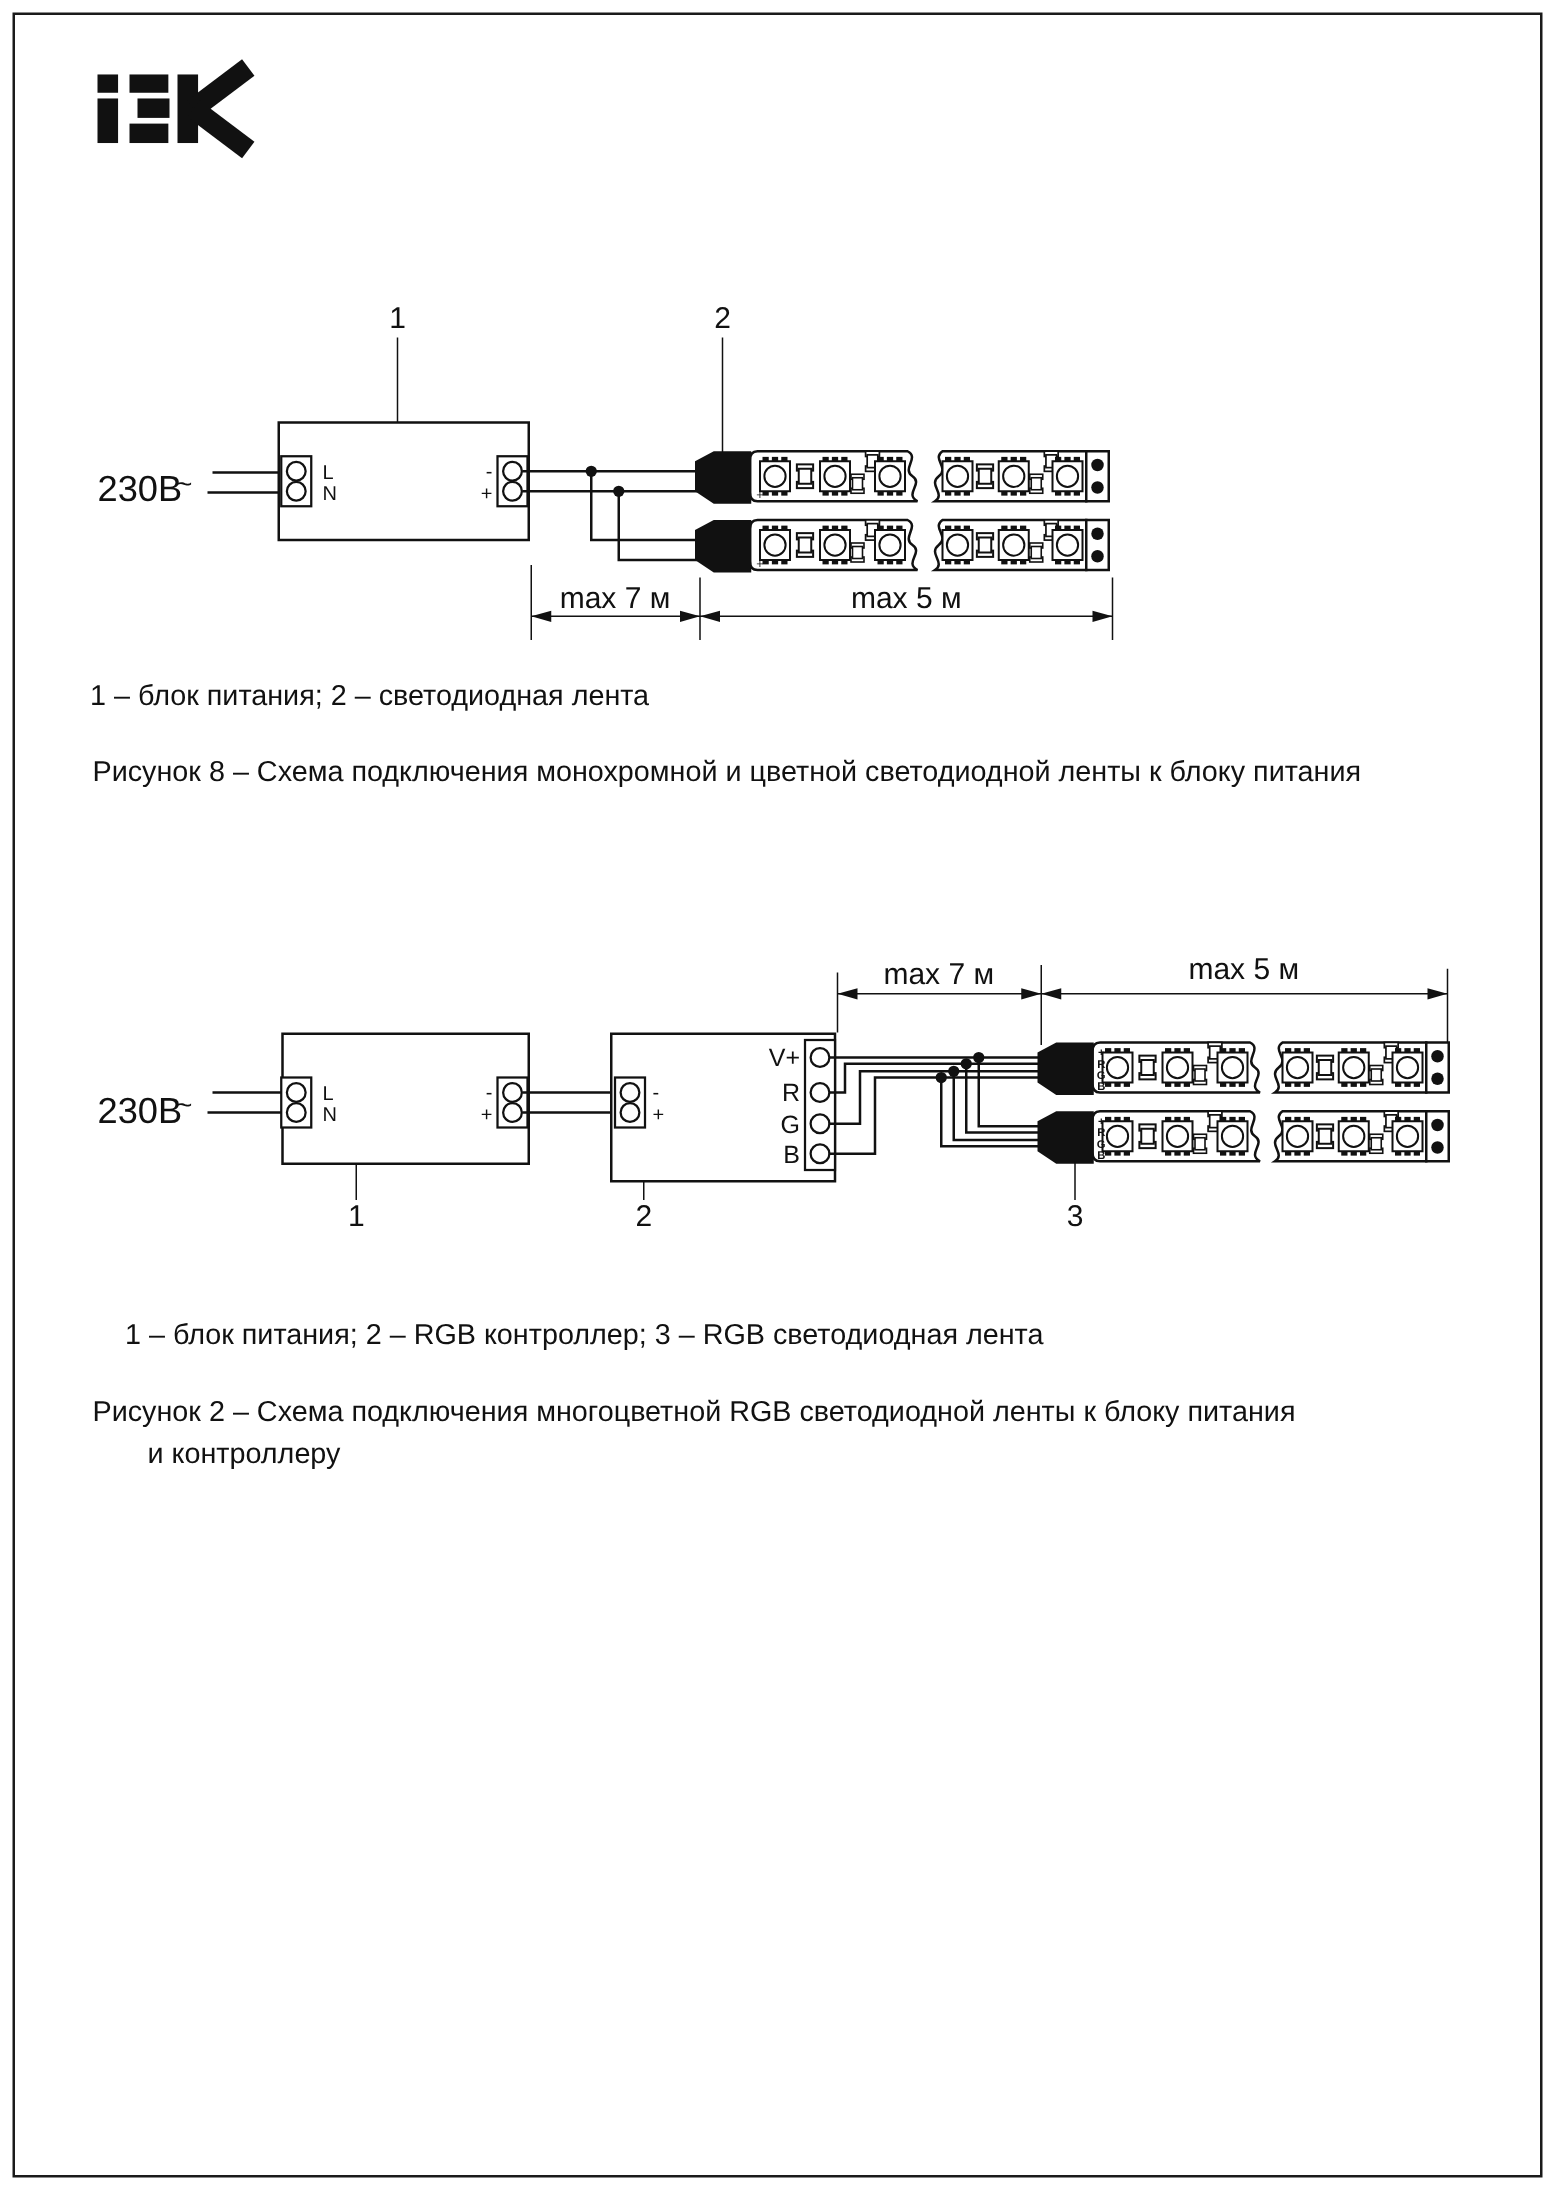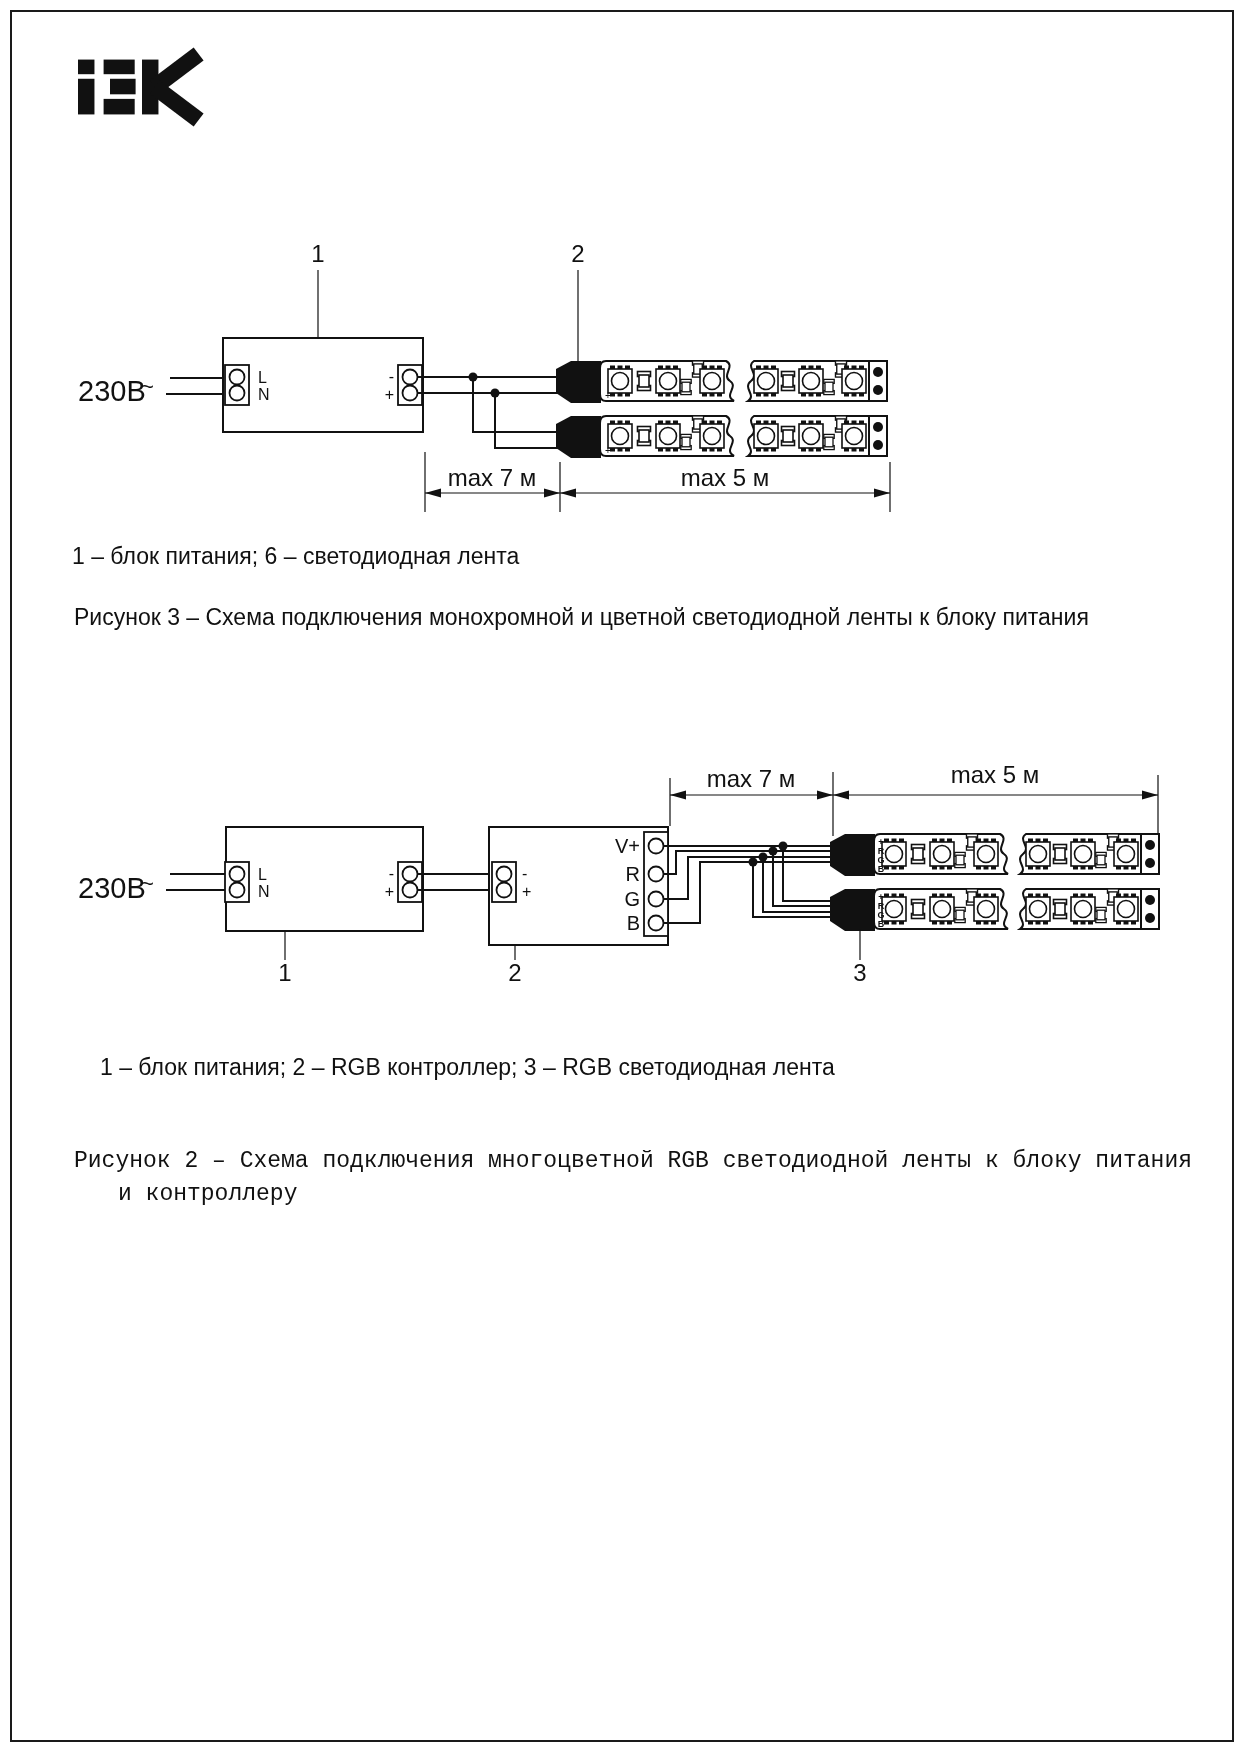--- a/index.html
+++ b/index.html
@@ -138,22 +138,22 @@
     <path class="s1" d="M425,452 V512 M560,462 V512 M890,462 V512"></path>
     <path class="s1" d="M425,493 H560 M560,493 H890"></path>
     <use href="#arrL" x="425" y="493"></use>
       <use href="#arrR" x="560" y="493"></use>
     <use href="#arrL" x="560" y="493"></use>
       <use href="#arrR" x="890" y="493"></use>
     <text class="t24 mid" x="492" y="486">max 7 м</text>
     <text class="t24 mid" x="725" y="486">max 5 м</text>
   </svg>
 
-  <div class="cap" style="left:72px;top:540px;">1 – блок питания; 6 – светодиодная лента</div>
-  <div class="cap" style="left:74px;top:601px;">Рисунок 3 – Схема подключения монохромной и цветной светодиодной ленты к блоку питания</div>
+  <div class="cap" style="left:72px;top:540px;">1 – блок питания; 2 – светодиодная лента</div>
+  <div class="cap" style="left:74px;top:601px;">Рисунок 8 – Схема подключения монохромной и цветной светодиодной ленты к блоку питания</div>
 
   <svg style="left:0;top:690px;" width="1244" height="310" viewBox="0 690 1244 310">
 
     <path class="s1" d="M670,778 V826 M833,772 V836 M1158,775 V840"></path>
     <path class="s1" d="M670,795 H833 M833,795 H1158"></path>
     <use href="#arrL" x="670" y="795"></use>
       <use href="#arrR" x="833" y="795"></use>
     <use href="#arrL" x="833" y="795"></use>
       <use href="#arrR" x="1158" y="795"></use>
     <text class="t24 mid" x="751" y="787">max 7 м</text>
@@ -223,17 +223,17 @@
       <text class="t9 mid" x="881" y="927">B</text>
     </g>
 
     <path class="s1" d="M285,931 V960 M515,945 V960 M860,929 V960"></path>
     <text class="t24 mid" x="285" y="981">1</text>
     <text class="t24 mid" x="515" y="981">2</text>
     <text class="t24 mid" x="860" y="981">3</text>
   </svg>
 
   <div class="cap" style="left:100px;top:1051px;">1 – блок питания; 2 – RGB контроллер; 3 – RGB светодиодная лента</div>
-  <div class="cap" style="left:74px;top:1145px;font-family:Liberation Mono, monospace;">
+  <div class="cap" style="left:74px;top:1113px;">
     <span style="display:block;">Рисунок 2 – Схема подключения многоцветной RGB светодиодной ленты к блоку питания</span>
     <span style="display:block;margin-left:44px;">и контроллеру</span>
   </div>
 </div>
 
 </body></html>

